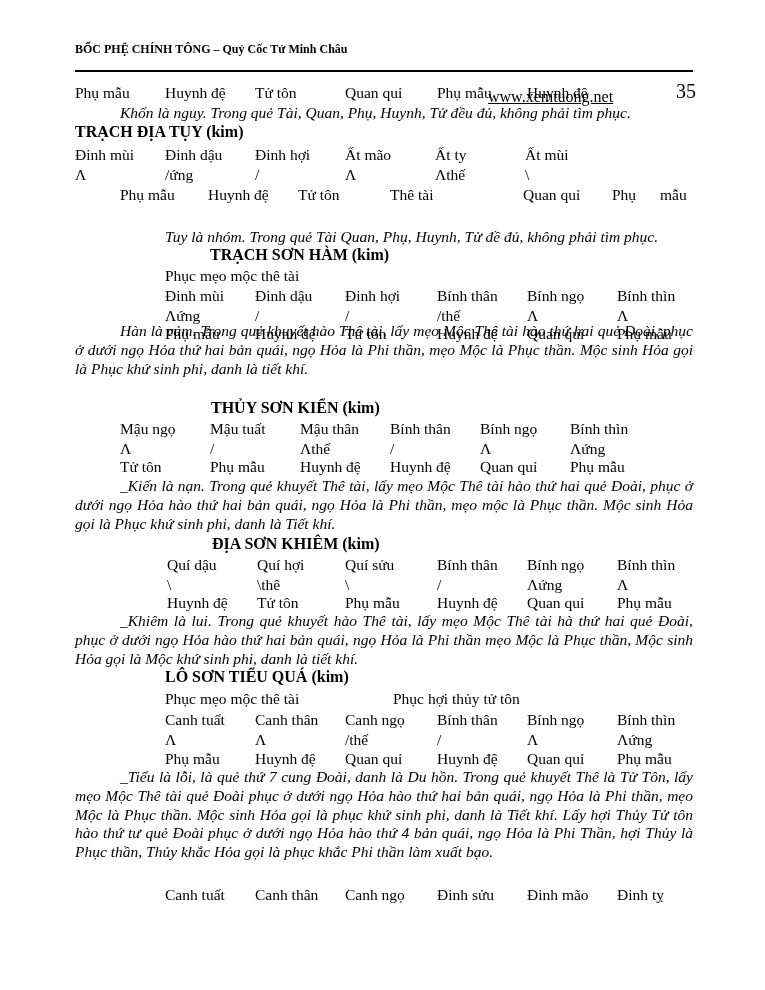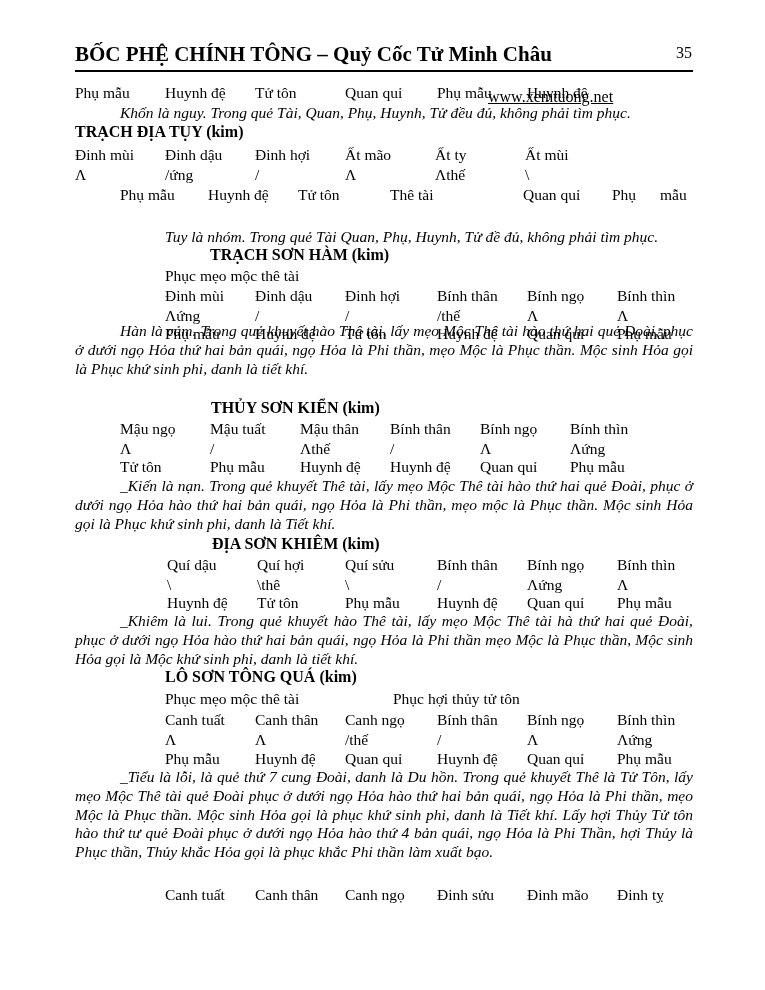--- a/index.html
+++ b/index.html
@@ -6,23 +6,23 @@
   .page{
     position:relative;width:765px;height:990px;background:#fff;
     font-family:"Liberation Serif","DejaVu Serif",serif;
     font-size:15.5px;color:#000;overflow:hidden;
   }
   .abs{position:absolute;white-space:pre;}
   .row{position:absolute;left:0;top:0;width:745px;height:20px;}
   .row span{position:absolute;top:0;white-space:pre;}
   .title{font-weight:bold;font-size:16px;text-align:right;}
   .ital{font-style:italic;}
-  .hdr{font-weight:bold;font-size:21px;}
+  .hdr{font-weight:bold;font-size:12px;}
   .website{text-decoration:underline;font-size:16px;margin-top:44px;}
-  .pagenum{font-size:16px;}
+  .pagenum{font-size:20px;margin-top:36px;}
   .hr{position:absolute;left:75px;width:618px;height:2px;background:#000;}
   .para{
     position:absolute;left:75px;width:618px;text-align:justify;
     text-indent:45px;font-style:italic;line-height:18.8px;
   }
 </style>
 </head>
 <body>
 
 <div class="page">
@@ -145,21 +145,21 @@
   <div class="row" style="top:594px">
       <span style="left: 167px;">Huynh đệ</span>
       <span style="left: 257px;">Tử tôn</span>
       <span style="left: 345px;">Phụ mẫu</span>
       <span style="left: 437px;">Huynh đệ</span>
       <span style="left: 527px;">Quan quỉ</span>
       <span style="left: 617px;">Phụ mẫu</span>
     </div>
   <div class="para" style="top:612px">_Khiêm là lui. Trong quẻ khuyết hào Thê tài, lấy mẹo Mộc Thê tài hà thứ hai quẻ Đoài, phục ở dưới ngọ Hỏa hào thứ hai bản quái, ngọ Hỏa là Phi thần mẹo Mộc là Phục thần, Mộc sinh Hỏa gọi là Mộc khứ sinh phi, danh là tiết khí.</div>
 
-  <div class="abs title" style="left:165px;top:668px">LÔ SƠN TÔNG QUÁ (kim)</div>
+  <div class="abs title" style="left:165px;top:668px">LÔ SƠN TIỂU QUÁ (kim)</div>
   <div class="row" style="top:690px">
       <span style="left: 165px;">Phục mẹo mộc thê tài</span>
       <span style="left: 393px;">Phục hợi thủy tử tôn</span>
     </div>
   <div class="row" style="top:711px">
       <span style="left: 165px;">Canh tuất</span>
       <span style="left: 255px;">Canh thân</span>
       <span style="left: 345px;">Canh ngọ</span>
       <span style="left: 437px;">Bính thân</span>
       <span style="left: 527px;">Bính ngọ</span>

